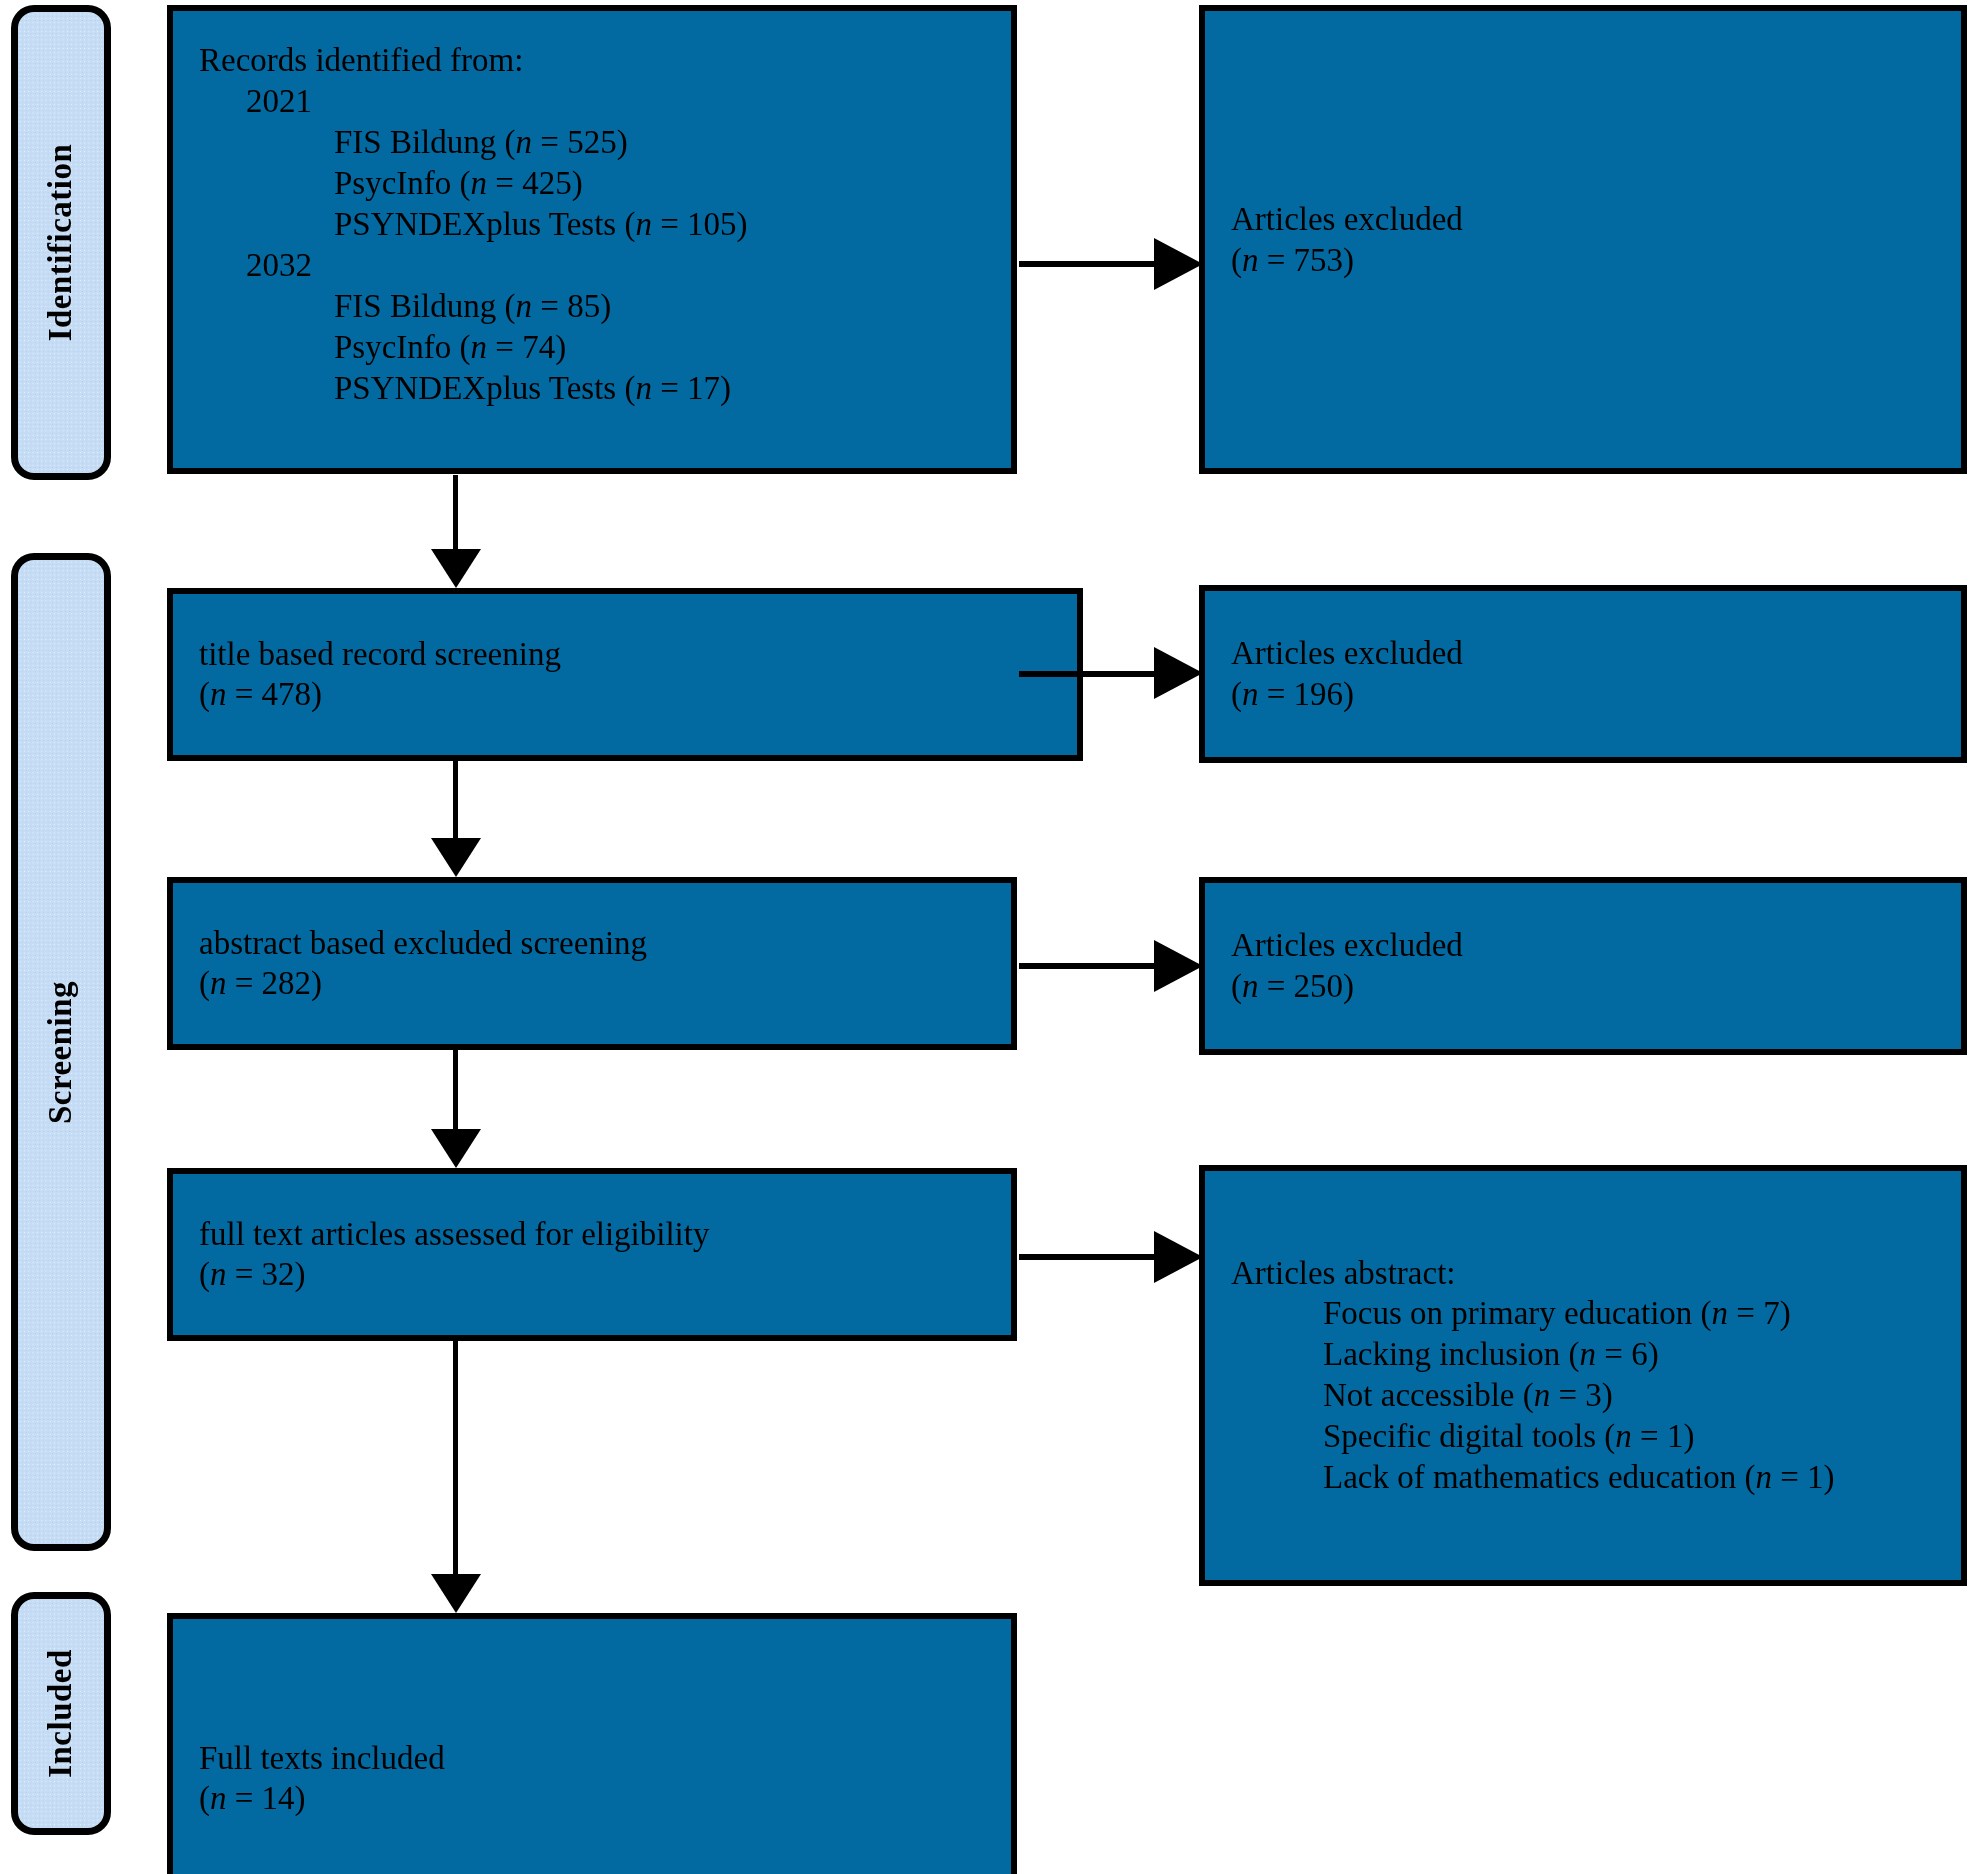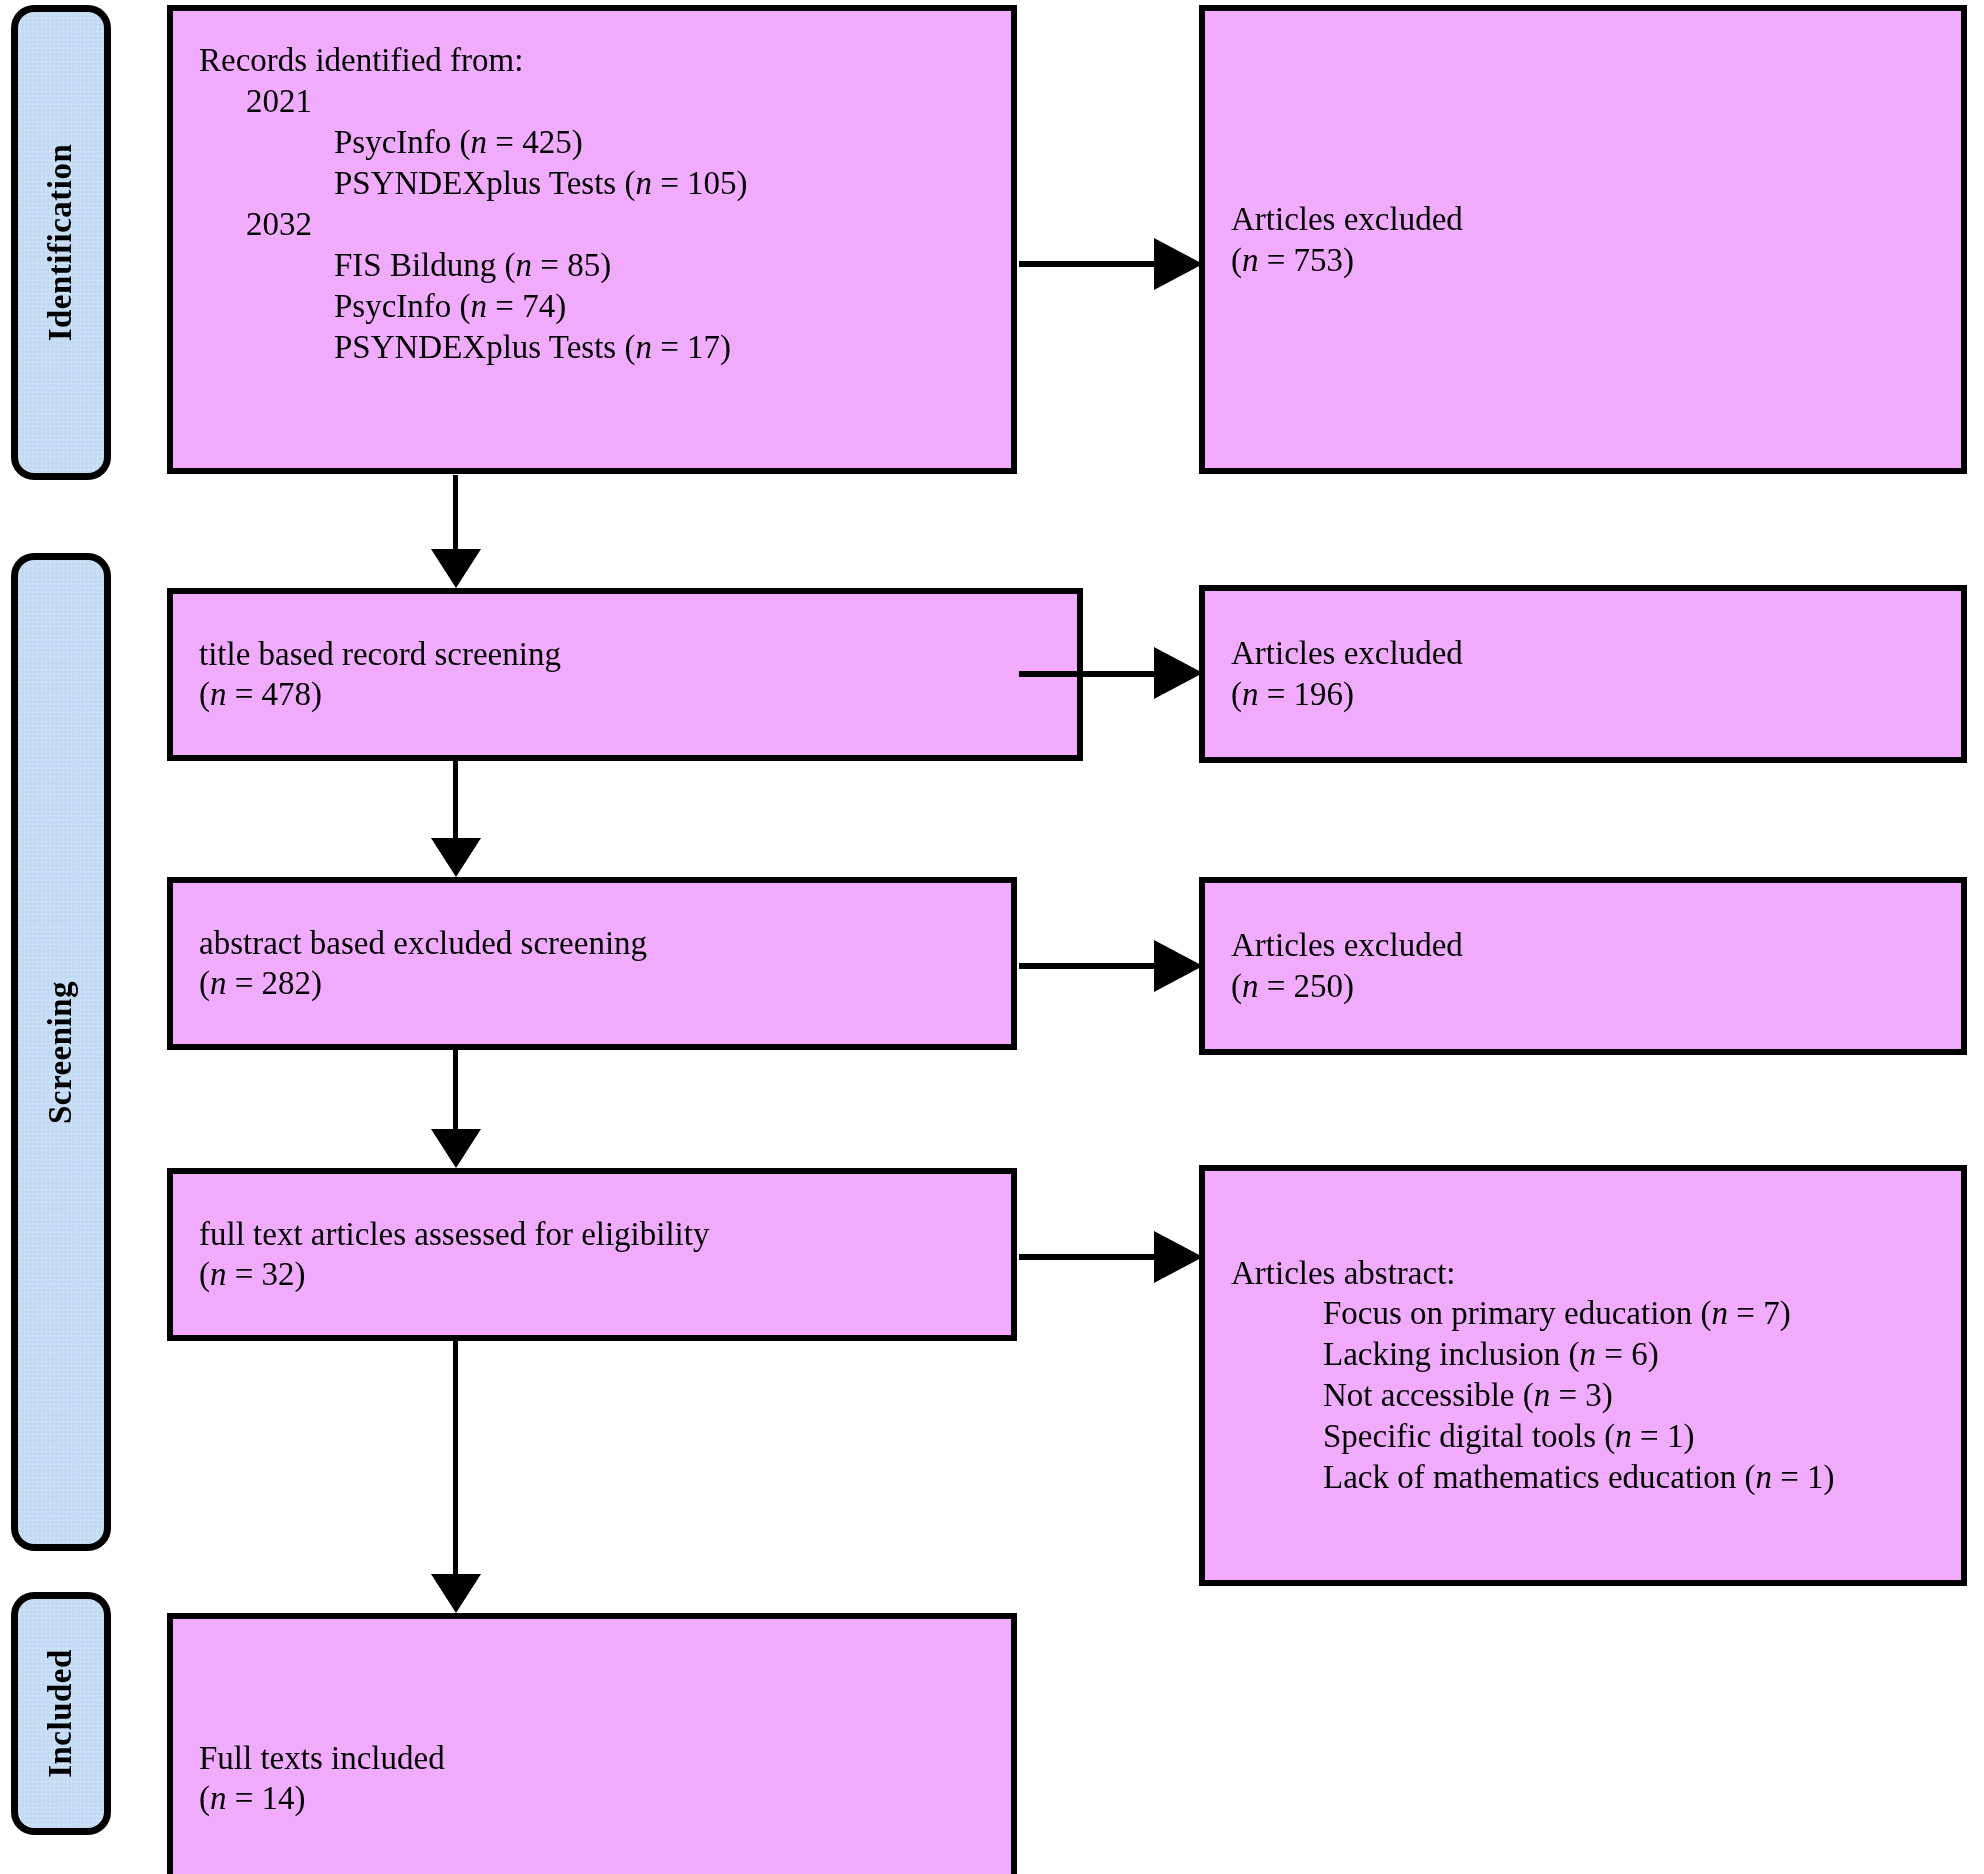--- a/index.html
+++ b/index.html
@@ -43,21 +43,21 @@
     font-size: 33px;
     letter-spacing: 0.5px;
     color: #000000;
     font-family: "Liberation Serif", "DejaVu Serif", serif;
   }
 
   
   .box {
     position: absolute;
     box-sizing: border-box;
-    background: #f0abfc;
+    background: #0369a1;
     border: 6px solid #000000;
   }
   .box-inner {
     position: absolute;
     left: 26px;
     right: 15px;
     top: 50%;
     transform: translateY(-50%);
     font-size: 33px;
     line-height: 1.24;
@@ -116,20 +116,21 @@
   </div>
 
   <div class="stage-bar" style="left:10.8px; top:1592px; width:100px; height:243px;">
     <span class="stage-label">Included</span>
   </div>
 
   <div class="box" style="left:167px; top:5.4px; width:850px; height:469px;">
     <div class="box-inner top-aligned">
       <div>Records identified from:</div>
       <div class="lvl1">2021</div>
+      <div class="lvl2">FIS Bildung (<em class="nvar">n</em> = 525)</div>
       <div class="lvl2">PsycInfo (<em class="nvar">n</em> = 425)</div>
       <div class="lvl2">PSYNDEXplus Tests (<em class="nvar">n</em> = 105)</div>
       <div class="lvl1">2032</div>
       <div class="lvl2">FIS Bildung (<em class="nvar">n</em> = 85)</div>
       <div class="lvl2">PsycInfo (<em class="nvar">n</em> = 74)</div>
       <div class="lvl2">PSYNDEXplus Tests (<em class="nvar">n</em> = 17)</div>
     </div>
   </div>
 
   <div class="box" style="left:167px; top:588px; width:916px; height:173px;">

